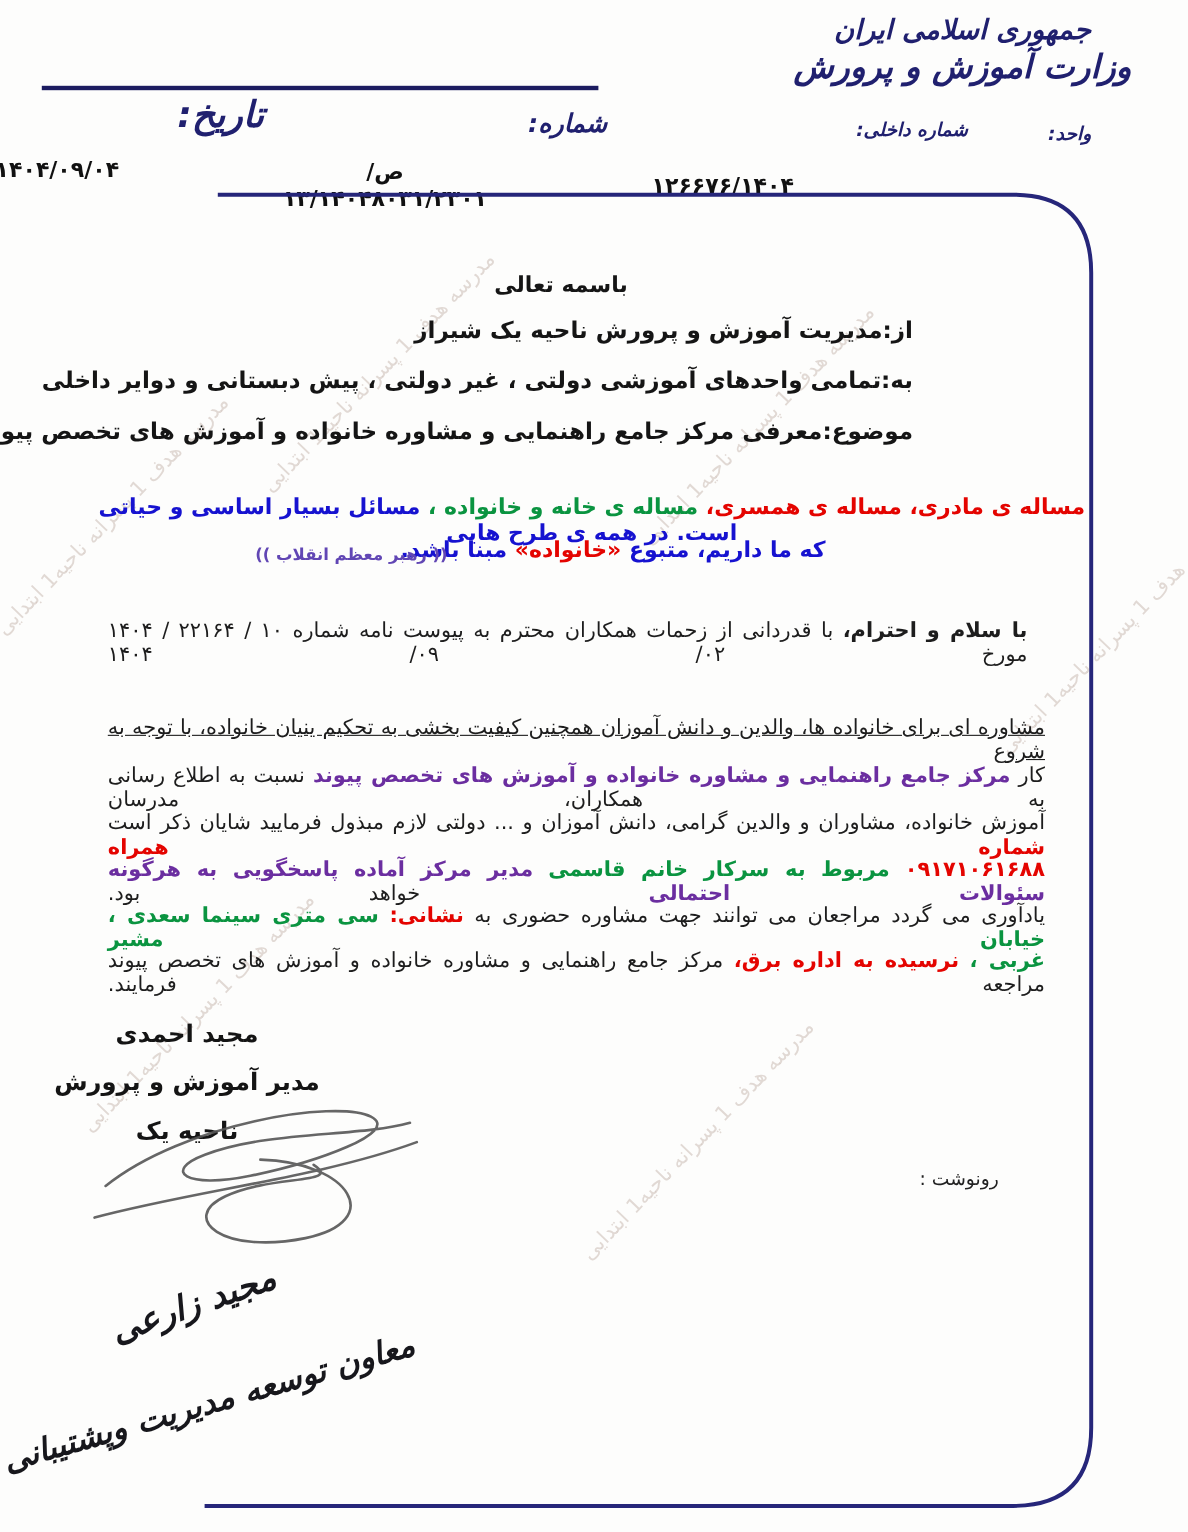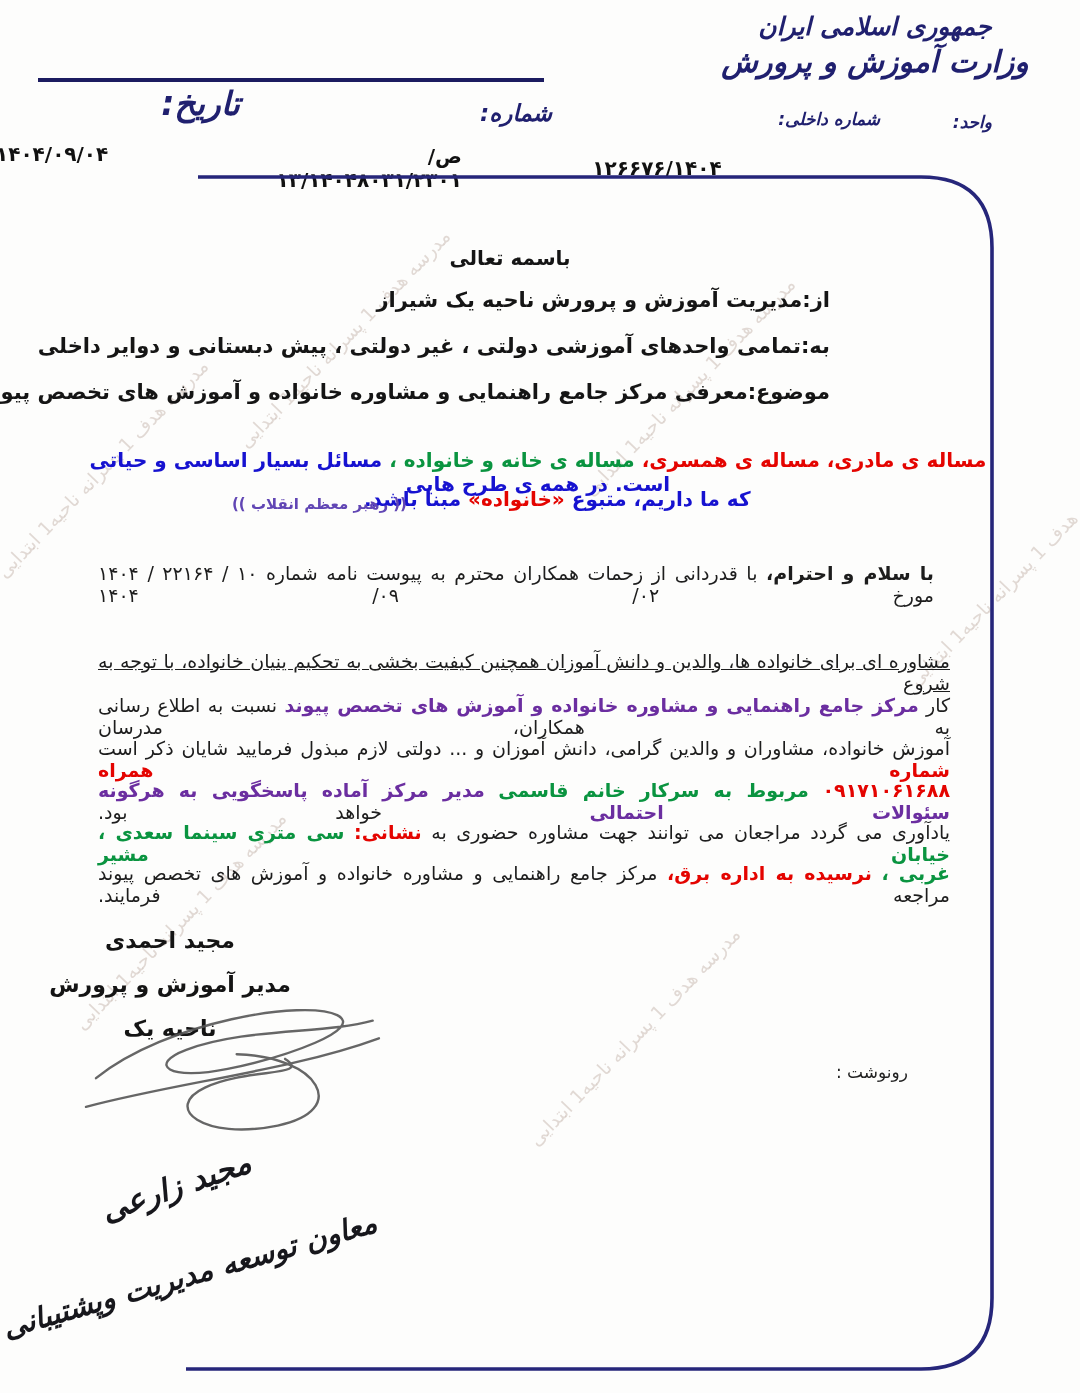--- a/index.html
+++ b/index.html
@@ -55,21 +55,21 @@
   <div class="abs cal rtl center" style="top:44px; right:30px; width:350px; font-size:30px;">وزارت آموزش و پرورش</div>
 
   <div class="abs hline" style="top:78px; left:38px; width:506px;"></div>
 
   <div class="abs cal rtl" style="top:112px; right:88px;  font-size:17px;">واحد:</div>
   <div class="abs cal rtl" style="top:109px; right:200px; font-size:17px;">شماره داخلی:</div>
   <div class="abs cal rtl" style="top:100px; right:528px; font-size:23px;">شماره:</div>
   <div class="abs cal rtl" style="top:84px;  right:840px; font-size:33px;">تاریخ:</div>
 
   <div class="abs val ltrnum center" style="top:156px; left:583px; width:148px;">۱۲۶۶۷۶/۱۴۰۴</div>
-  <div class="abs val ltrnum center" style="top:144px; left:262px; width:200px;text-align:right;">ص/۱۳/۱۴۰۴۸۰۳۱/۲۳۰۱</div>
+  <div class="abs val ltrnum center" style="top:144px; left:250px; width:200px;">ص/۱۳/۱۴۰۴۸۰۳۱/۲۳۰۱</div>
   <div class="abs val ltrnum" style="top:142px; left:-4px;  width:132px;">۱۴۰۴/۰۹/۰۴</div>
 
   <svg class="abs" style="left:0;top:0;" width="1080" height="1393" viewBox="0 0 1080 1393">
     <path d="M 198 177 H 921 Q 992 177 992 248 V 1298 Q 992 1369 921 1369 H 186" fill="none" stroke="#26267a" stroke-width="3.6"></path>
   </svg>
 
   <div class="abs rtl center b" style="top:246px; left:430px; width:160px; font-size:20px; color:#151515;">باسمه تعالی</div>
 
   <div class="abs meta" style="top:288px;">از:مدیریت آموزش و پرورش ناحیه یک شیراز</div>
   <div class="abs meta" style="top:334px;">به:تمامی واحدهای آموزشی دولتی ، غیر دولتی ، پیش دبستانی و دوایر داخلی</div>

